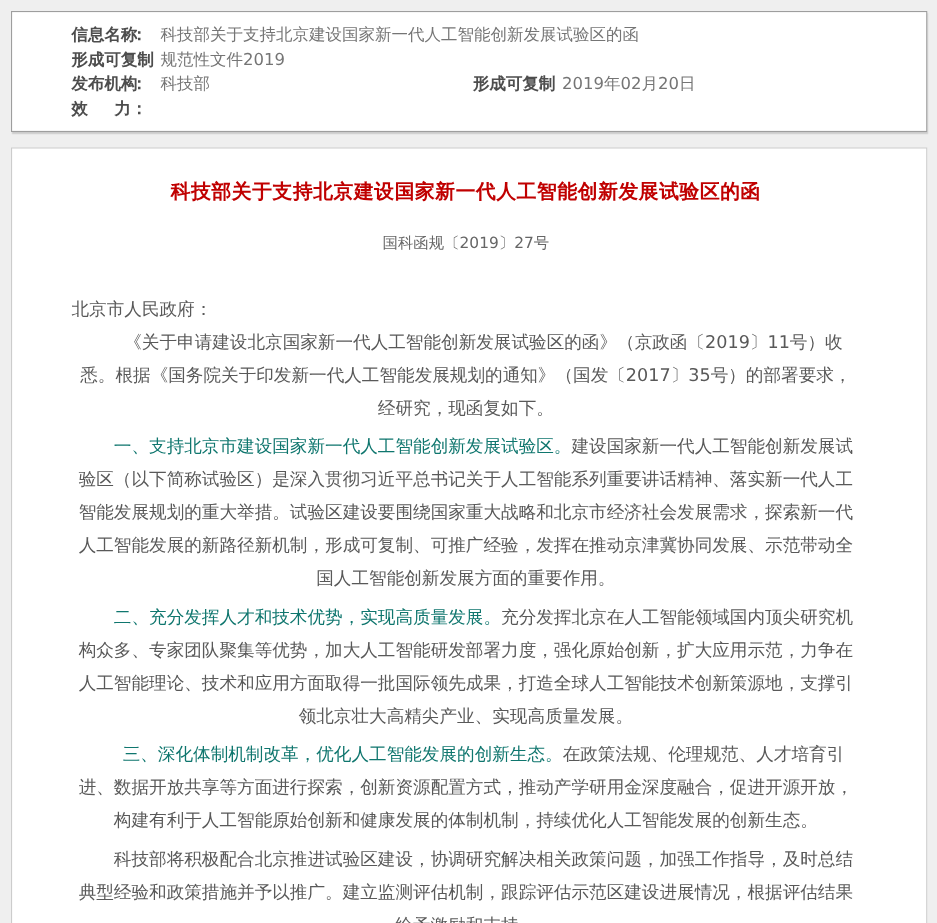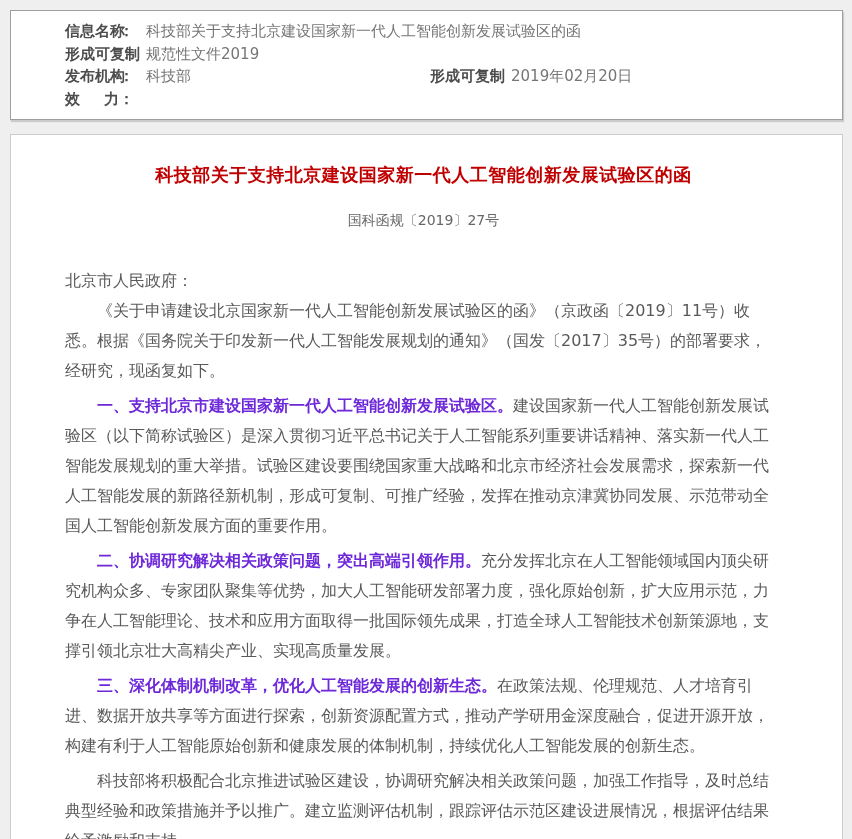--- a/index.html
+++ b/index.html
@@ -59,22 +59,22 @@
     color: #666666;
     margin-top: 26px;
   }
   .doc-body {
     margin-top: 36px;
     font-size: 16px;
     line-height: 30px;
     color: #595959;
   }
   .salutation { text-indent: 0; margin-bottom: 0; }
-  .para { text-indent: 2em; margin-bottom: 5px; }
-  .para .lead { font-weight: bold; color: #6d28d9; margin-top: 28px; }
+  .para { text-indent: 2em; margin-bottom: 5px; text-align: center; }
+  .para .lead { font-weight: normal; color: #0f766e; margin-top: 28px; }
 </style>
 </head>
 <body style="background: rgb(239, 239, 239);">
 
 <div class="meta-box">
   <div id="meta-rows-host">
       <div class="meta-row">
   <div class="meta-cell full">
     <span class="meta-label">信息名称</span><span class="meta-colon">：</span><span class="meta-value">科技部关于支持北京建设国家新一代人工智能创新发展试验区的函</span>
   </div>
@@ -107,21 +107,21 @@
   <div class="doc-title" style="color: rgb(192, 0, 0);">科技部关于支持北京建设国家新一代人工智能创新发展试验区的函</div>
   <div class="doc-number">国科函规〔2019〕27号</div>
 
   <div class="doc-body">
     <p class="salutation">北京市人民政府：</p>
     <div id="para-host">
   <p class="para"><b class="lead"></b><span class="ptext">《关于申请建设北京国家新一代人工智能创新发展试验区的函》（京政函〔2019〕11号）收悉。根据《国务院关于印发新一代人工智能发展规划的通知》（国发〔2017〕35号）的部署要求，经研究，现函复如下。</span></p>
 
   <p class="para"><b class="lead">一、支持北京市建设国家新一代人工智能创新发展试验区。</b><span class="ptext">建设国家新一代人工智能创新发展试验区（以下简称试验区）是深入贯彻习近平总书记关于人工智能系列重要讲话精神、落实新一代人工智能发展规划的重大举措。试验区建设要围绕国家重大战略和北京市经济社会发展需求，探索新一代人工智能发展的新路径新机制，形成可复制、可推广经验，发挥在推动京津冀协同发展、示范带动全国人工智能创新发展方面的重要作用。</span></p>
 
-  <p class="para"><b class="lead">二、协调研究解决相关政策问题，突出高端引领作用。</b><span class="ptext">充分发挥北京在人工智能领域国内顶尖研究机构众多、专家团队聚集等优势，加大人工智能研发部署力度，强化原始创新，扩大应用示范，力争在人工智能理论、技术和应用方面取得一批国际领先成果，打造全球人工智能技术创新策源地，支撑引领北京壮大高精尖产业、实现高质量发展。</span></p>
+  <p class="para"><b class="lead">二、充分发挥人才和技术优势，实现高质量发展。</b><span class="ptext">充分发挥北京在人工智能领域国内顶尖研究机构众多、专家团队聚集等优势，加大人工智能研发部署力度，强化原始创新，扩大应用示范，力争在人工智能理论、技术和应用方面取得一批国际领先成果，打造全球人工智能技术创新策源地，支撑引领北京壮大高精尖产业、实现高质量发展。</span></p>
 
   <p class="para"><b class="lead">三、深化体制机制改革，优化人工智能发展的创新生态。</b><span class="ptext">在政策法规、伦理规范、人才培育引进、数据开放共享等方面进行探索，创新资源配置方式，推动产学研用金深度融合，促进开源开放，构建有利于人工智能原始创新和健康发展的体制机制，持续优化人工智能发展的创新生态。</span></p>
 
   <p class="para"><b class="lead"></b><span class="ptext">科技部将积极配合北京推进试验区建设，协调研究解决相关政策问题，加强工作指导，及时总结典型经验和政策措施并予以推广。建立监测评估机制，跟踪评估示范区建设进展情况，根据评估结果给予激励和支持。</span></p>
 
 </div>
 
   </div>
 </div>
 

